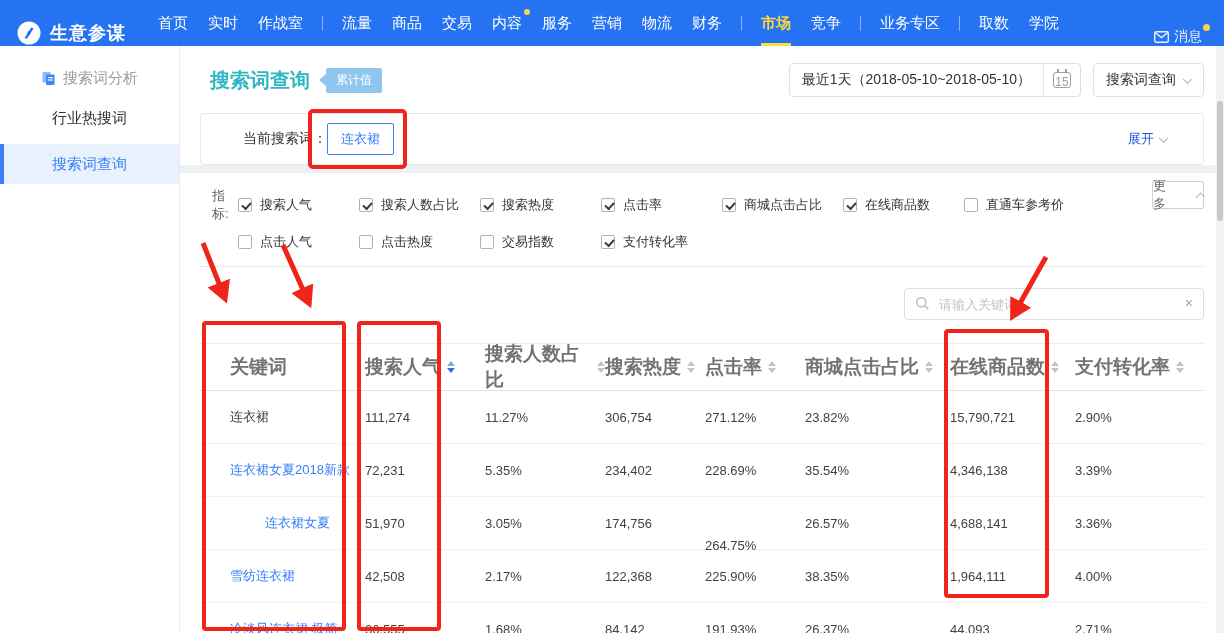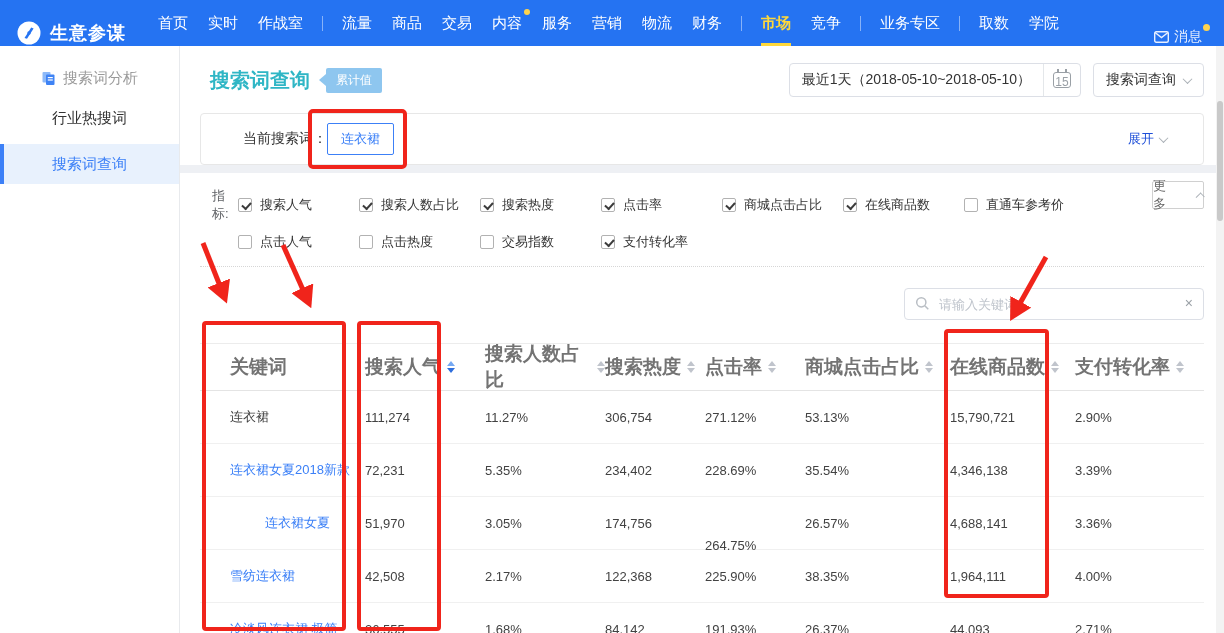--- a/index.html
+++ b/index.html
@@ -315,21 +315,21 @@
               </span>
             </div>
           </div>
         <div>
             <div class="tr">
               <div class="td first" style="width: 165px;">连衣裙</div>
               <div class="td" style="width: 120px;">111,274</div>
               <div class="td" style="width: 120px;">11.27%</div>
               <div class="td" style="width: 100px;">306,754</div>
               <div class="td" style="width: 100px;">271.12%</div>
-              <div class="td" style="width: 145px;">53.13%</div>
+              <div class="td" style="width: 145px;">23.82%</div>
               <div class="td" style="width: 125px;">15,790,721</div>
               <div class="td" style="width: 129px;">2.90%</div>
             </div>
             <div class="tr">
               <div class="td first link" style="width: 165px;">连衣裙女夏2018新款</div>
               <div class="td" style="width: 120px;">72,231</div>
               <div class="td" style="width: 120px;">5.35%</div>
               <div class="td" style="width: 100px;">234,402</div>
               <div class="td" style="width: 100px;">228.69%</div>
               <div class="td" style="width: 145px;">35.54%</div>

